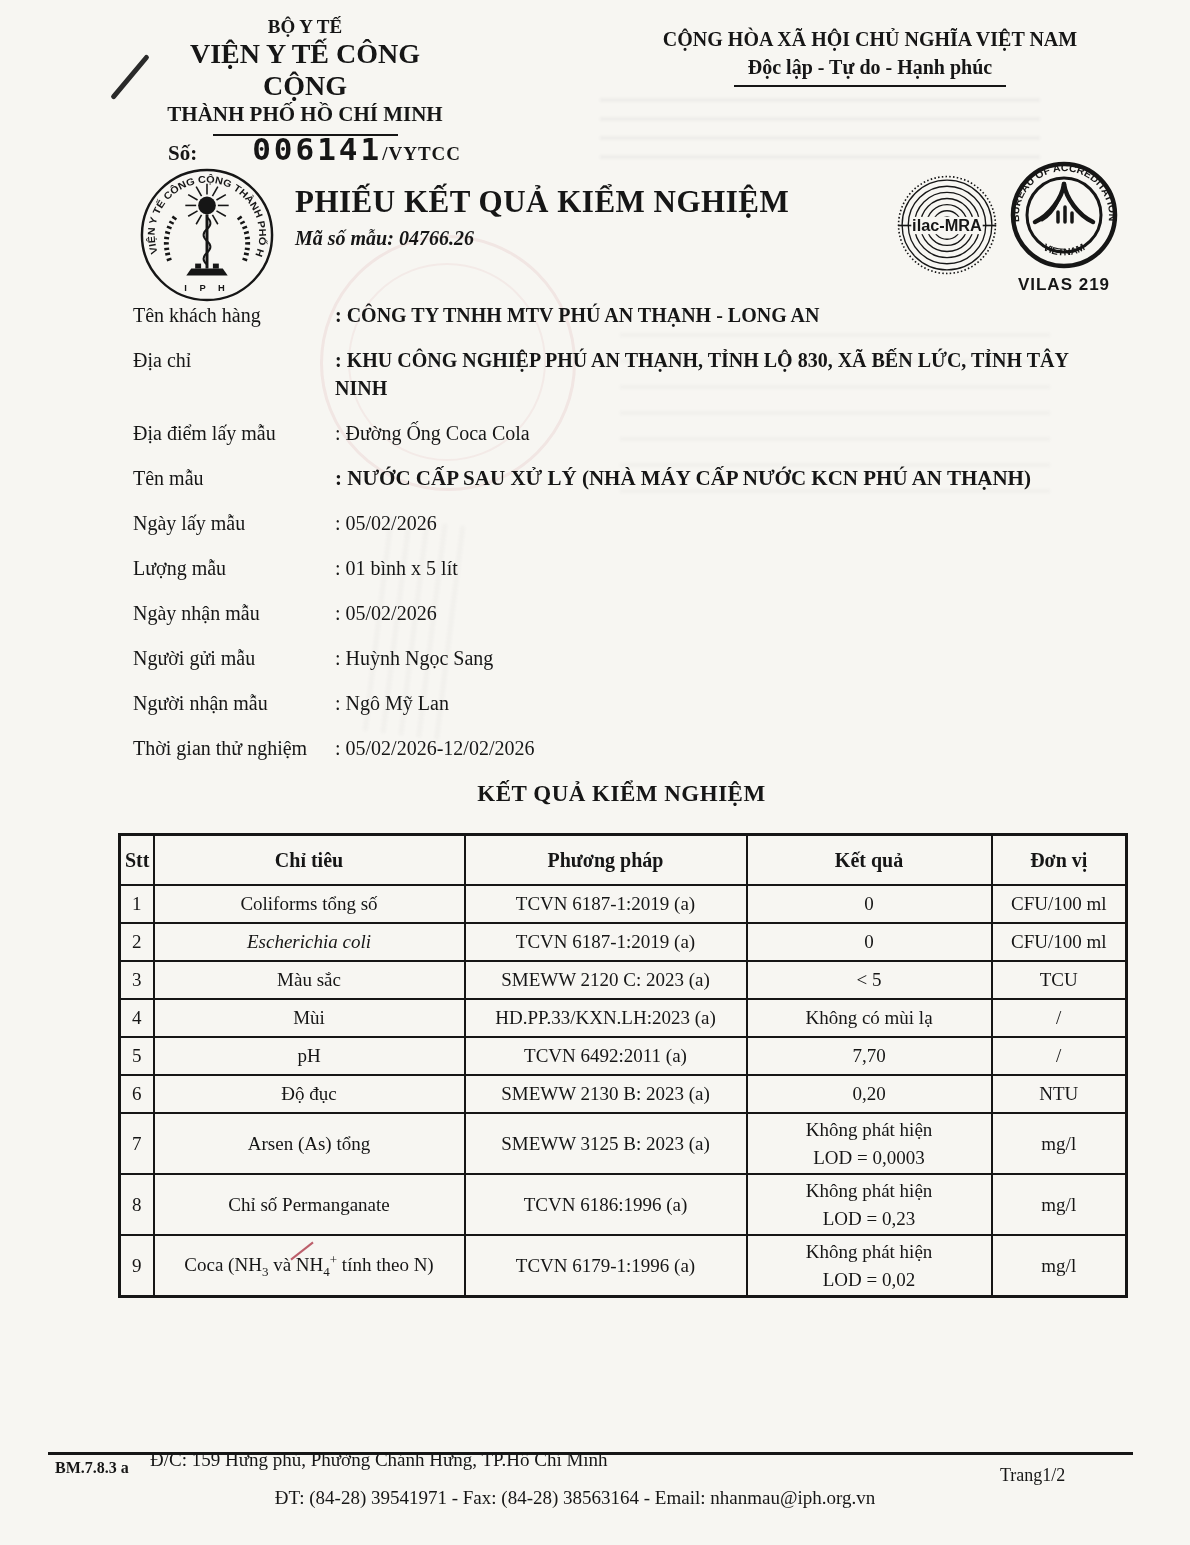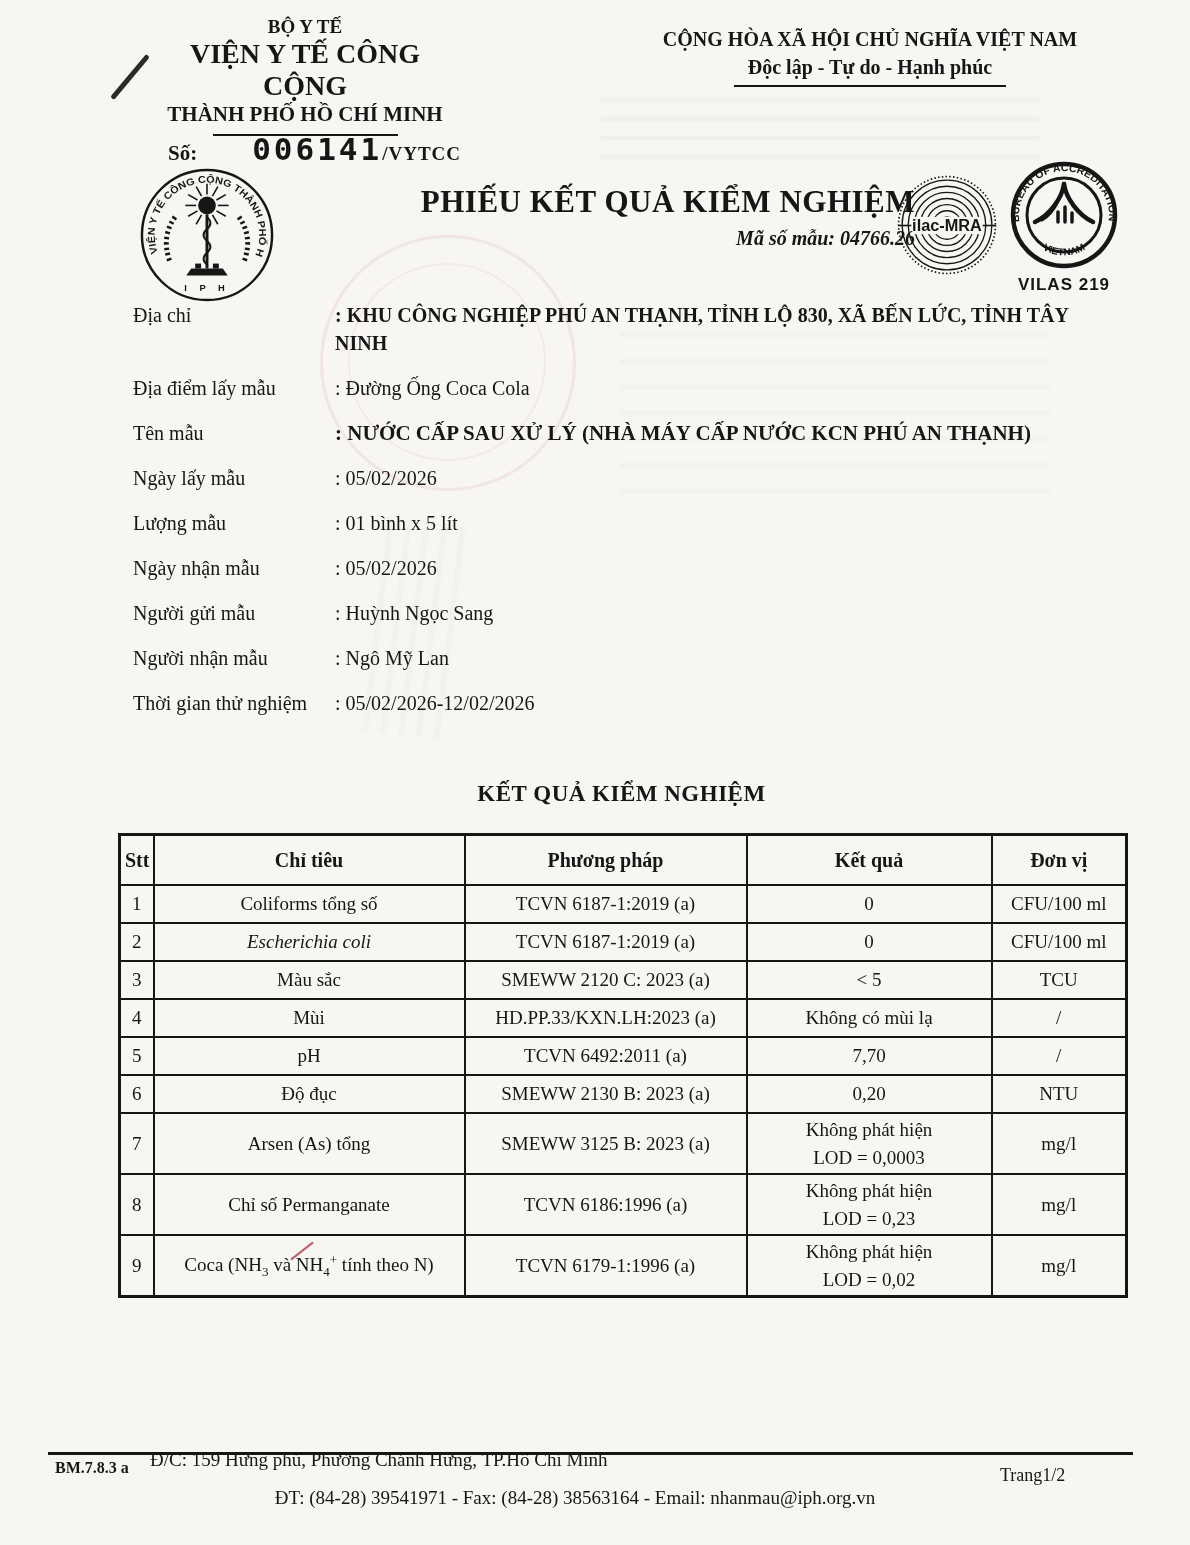--- a/index.html
+++ b/index.html
@@ -15,21 +15,21 @@
   .gov-left .l3{font-size:21px;}
   .gov-left .rule{width:185px; height:2px; background:#161616; margin:7px auto 0;}
   .gov-right{position:absolute; left:630px; top:28px; width:480px; text-align:center; font-weight:bold;}
   .gov-right .l1{font-size:20px;}
   .gov-right .l2{font-size:20px; margin-top:5px;}
   .gov-right .rule{width:272px; height:2px; background:#161616; margin:6px auto 0;}
   .so-row{position:absolute; left:168px; top:131px; display:flex; align-items:baseline;}
   .so-label{font-size:21px; font-weight:bold;}
   .so-number{font-family:"DejaVu Sans Mono",monospace; font-size:31px; font-weight:bold; letter-spacing:3px; margin-left:55px;}
   .so-suffix{font-size:19px; font-weight:bold; letter-spacing:1px;}
-  .title-block{position:absolute; left:295px; top:184px; width:620px; text-align:right;}
+  .title-block{position:absolute; left:295px; top:184px; width:620px; text-align:left;}
   .title-main{font-size:31px; font-weight:bold; letter-spacing:.5px;}
   .title-code{font-size:20px; font-weight:bold; font-style:italic; margin-top:7px;}
   
   .iph-logo{position:absolute; left:138px; top:166px;}
   .ilac-logo{position:absolute; left:896px; top:174px;}
   .vilas-block{position:absolute; left:1000px; top:158px; width:128px; text-align:center;}
   .vilas-caption{font-family:"Liberation Sans",sans-serif; font-size:17px; font-weight:bold; letter-spacing:1px; margin-top:1px;}
   
   .fields{position:absolute; left:133px; top:301px; width:995px;}
   .frow{display:flex; margin-bottom:17px; font-size:20px; line-height:28px;}
@@ -178,20 +178,24 @@
         <line x1="54" y1="54" x2="54" y2="64" stroke-width="3.5"></line>
         <line x1="61" y1="49" x2="61" y2="64" stroke-width="3.5"></line>
         <line x1="68" y1="55" x2="68" y2="64" stroke-width="3.5"></line>
       </g>
     </svg>
     <div class="vilas-caption">VILAS 219</div>
   </div>
 
   <div class="fields">
     <div class="frow">
+        <div class="flabel">Tên khách hàng</div>
+        <div class="fvalue fv-bold">: CÔNG TY TNHH MTV PHÚ AN THẠNH - LONG AN</div>
+      </div>
+    <div class="frow">
         <div class="flabel">Địa chỉ</div>
         <div class="fvalue fv-bold" style="max-width:745px;">: KHU CÔNG NGHIỆP PHÚ AN THẠNH, TỈNH LỘ 830, XÃ BẾN LỨC, TỈNH TÂY NINH</div>
       </div>
     <div class="frow">
         <div class="flabel">Địa điểm lấy mẫu</div>
         <div class="fvalue">: Đường Ống Coca Cola</div>
       </div>
     <div class="frow">
         <div class="flabel">Tên mẫu</div>
         <div class="fvalue fv-big">: NƯỚC CẤP SAU XỬ LÝ (NHÀ MÁY CẤP NƯỚC KCN PHÚ AN THẠNH)</div>

